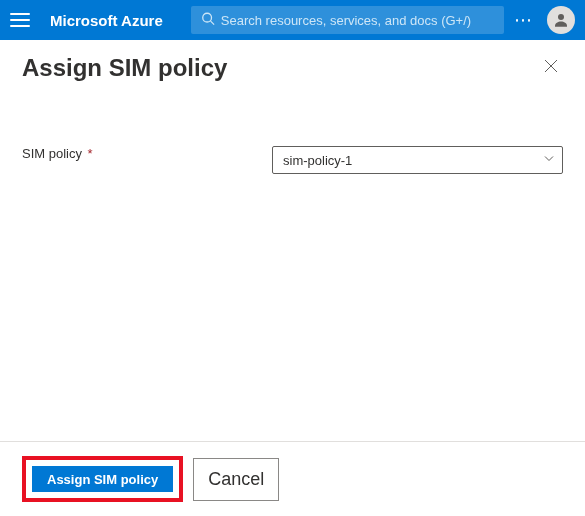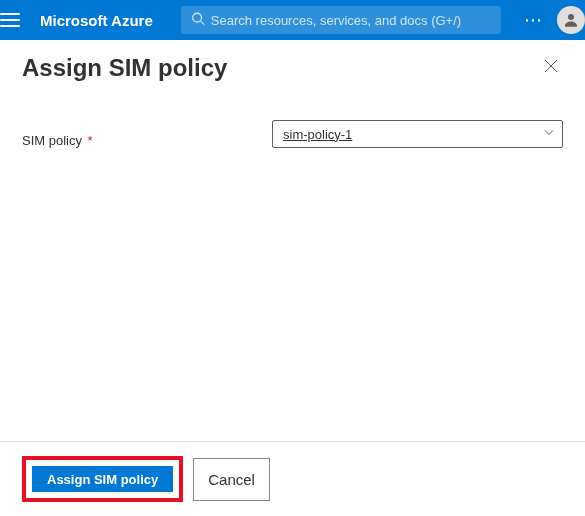--- a/index.html
+++ b/index.html
@@ -12,21 +12,21 @@
       overflow: hidden;
       display: flex;
       flex-direction: column;
       background: #fff;
     }
     .topbar {
       background: #0078d4;
       height: 40px;
       display: flex;
       align-items: center;
-      padding: 0 0;
+      padding: 0 10px;
       gap: 10px;
       color: #fff;
     }
     .hamburger {
       width: 20px;
       height: 20px;
       display: flex;
       flex-direction: column;
       justify-content: center;
       gap: 4px;
@@ -108,21 +108,22 @@
       height: 20px;
       cursor: pointer;
       color: #605e5c;
     }
     .form-area {
       flex: 1;
       padding: 30px 22px 0 22px;
     }
     .form-row {
       display: flex;
-      align-items: flex-end;
+      align-items: flex-start;
+      margin-top: 26px;
     }
     .form-label {
       width: 250px;
       font-size: 13px;
       color: #323130;
     }
     .required { color: #a4262c; margin-left: 2px; }
     .select-wrap {
       flex: 1;
       position: relative;
@@ -131,21 +132,20 @@
       width: 100%;
       height: 28px;
       border: 1px solid #605e5c;
       border-radius: 2px;
       padding: 0 28px 0 10px;
       font-size: 13px;
       background: #fff;
       display: flex;
       align-items: center;
       cursor: pointer;
-      text-decoration: underline;
     }
     .chevron {
       position: absolute;
       right: 8px;
       top: 50%;
       transform: translateY(-50%);
       pointer-events: none;
       color: #605e5c;
     }
     .footer {
@@ -169,21 +169,21 @@
       font-size: 13px;
       font-weight: 600;
       cursor: pointer;
     }
     .secondary-btn {
       background: #fff;
       color: #323130;
       border: 1px solid #8a8886;
       height: 43px;
       padding: 0 14px;
-      font-size: 15px;
+      font-size: 18px;
       cursor: pointer;
     }
   </style>
 </head>
 <body>
 
 <div class="topbar">
   <div class="hamburger">
     <span></span>
       <span></span>

